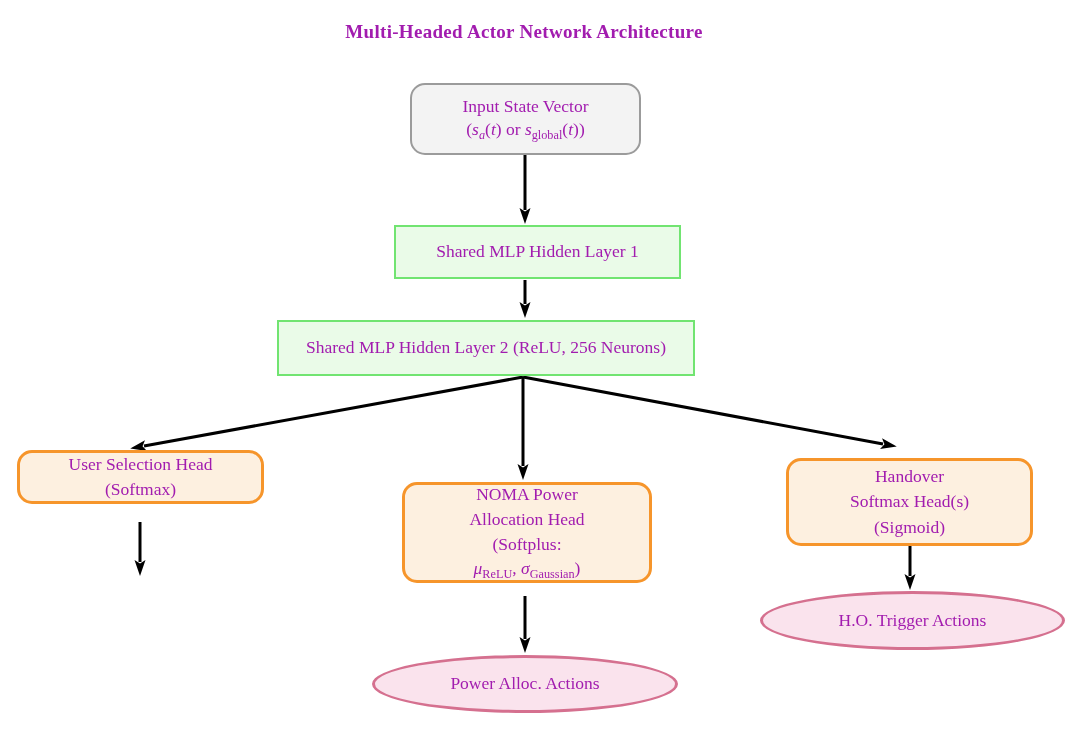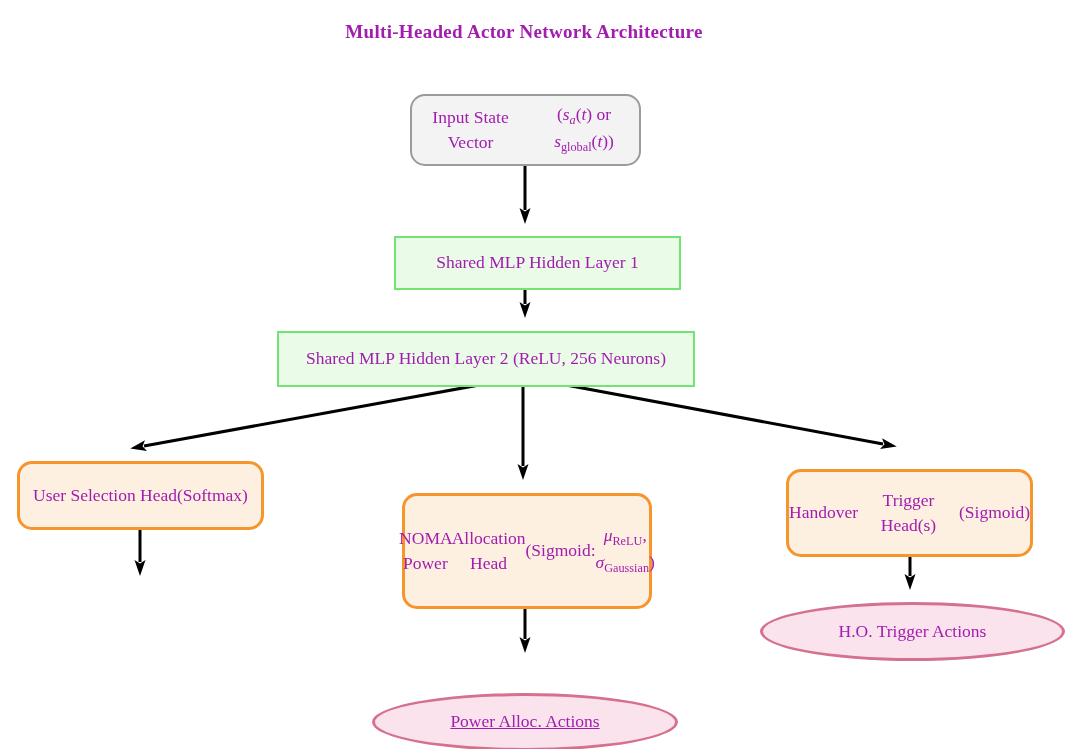--- a/index.html
+++ b/index.html
@@ -6,22 +6,22 @@
   .canvas {
     position:relative; width:1075px; height:749px; background:#ffffff;
     font-family:"Liberation Serif", serif; color:#a21caf; overflow:hidden;
   }
   .title {
     position:absolute; left:0; top:21px; width:1048px; text-align:center;
     font-size:19px; font-weight:bold; letter-spacing:0.3px;
   }
   .node {
     position:absolute; box-sizing:border-box;
-    display:flex; flex-direction:row; align-items:center; justify-content:center;
-    text-align:center; font-size:17.5px; line-height:1.45;margin-top:11px;
+    display:flex; flex-direction:column; align-items:center; justify-content:center;
+    text-align:center; font-size:17.5px; line-height:1.45;
   }
   .input-node  { background:var(--input_fill);  border:2.6px solid var(--input_border); border-radius:15px; }
   .green-node  { background:var(--green_fill);  border:2.8px solid var(--green_border); }
   .head-node   { background:var(--orange_fill); border:3px solid var(--orange_border); border-radius:15px; }
   .action-node { background:var(--pink_fill);   border:3px solid var(--pink_border);   border-radius:50%; }
   .arrows { position:absolute; left:0; top:0; }
   .it { font-style:italic; }
   .rm { font-style:normal; }
   .sb { font-size:0.70em; vertical-align:-0.30em; font-style:normal;text-align:right; }
   .sbit { font-size:0.70em; vertical-align:-0.30em; font-style:italic; }
@@ -58,42 +58,42 @@
   </div>
 
   <div class="node green-node" style="left:394px; top:225px; width:287px; height:54px;">
     <div>Shared MLP Hidden Layer 1</div>
   </div>
 
   <div class="node green-node" style="left:277px; top:320px; width:418px; height:56px;">
     <div>Shared MLP Hidden Layer 2 (ReLU, 256 Neurons)</div>
   </div>
 
-  <div class="node head-node" style="left:17px; top:450px; width:247px; height:69px;align-items:center;">
+  <div class="node head-node" style="left:17px; top:450px; width:247px; height:54px;align-items:center;">
     <div>User Selection Head</div>
     <div>(Softmax)</div>
   </div>
 
-  <div class="node head-node" style="left:402px; top:482px; width:250px; height:116px;font-family:Liberation Serif, serif;">
+  <div class="node head-node" style="left:402px; top:482px; width:250px; height:101px;font-family:Liberation Serif, serif;">
     <div>NOMA Power</div>
     <div>Allocation Head</div>
-    <div>(Sigmoid:</div>
+    <div>(Softplus:</div>
     <div class="mathline">
       <span class="it">μ</span><span class="sb">ReLU</span><span class="rm">, </span><span class="it">σ</span><span class="sb">Gaussian</span><span class="rm">)</span>
     </div>
   </div>
 
   <div class="node head-node" style="left:786px; top:458px; width:247px; height:88px;">
     <div>Handover</div>
-    <div>Trigger Head(s)</div>
+    <div>Softmax Head(s)</div>
     <div>(Sigmoid)</div>
   </div>
 
 
-  <div class="node action-node" style="left:372px; top:682px; width:306px; height:58px;text-decoration:underline;">
+  <div class="node action-node" style="left:372px; top:655px; width:306px; height:58px;">
     <div>Power Alloc. Actions</div>
   </div>
 
   <div class="node action-node" style="left:760px; top:591px; width:305px; height:59px;">
     <div>H.O. Trigger Actions</div>
   </div>
 
 </div>
 
 </body></html>

